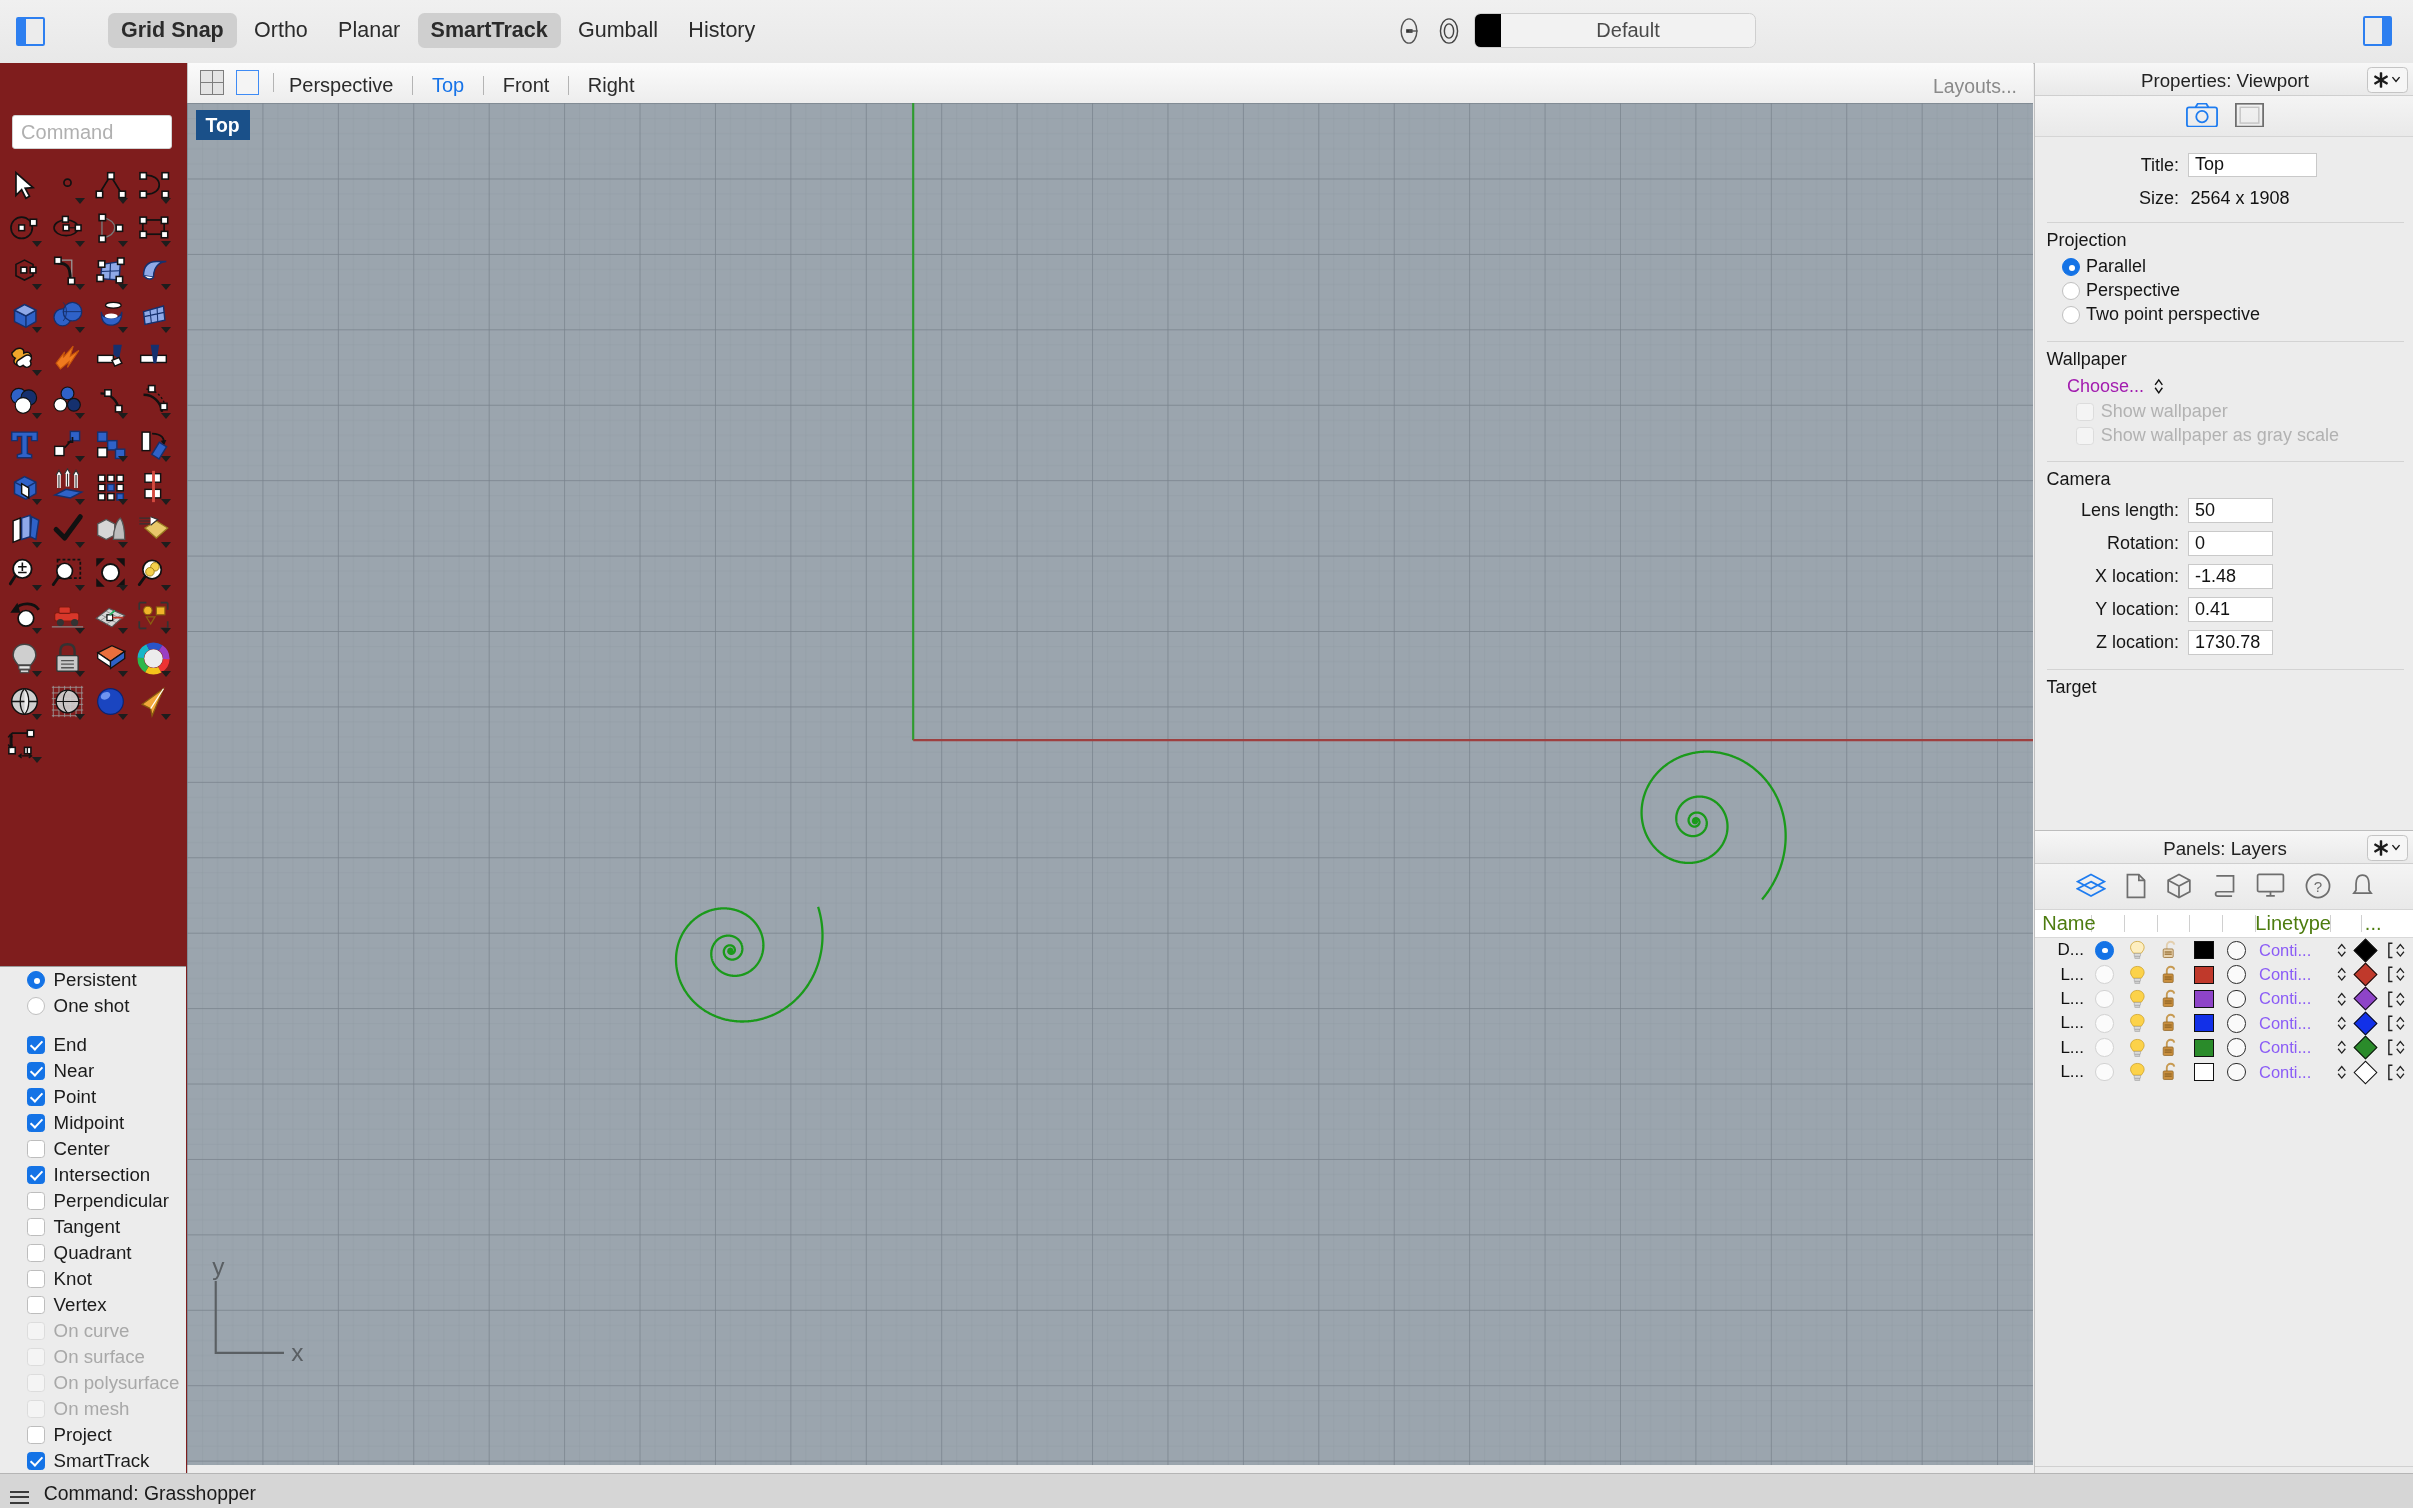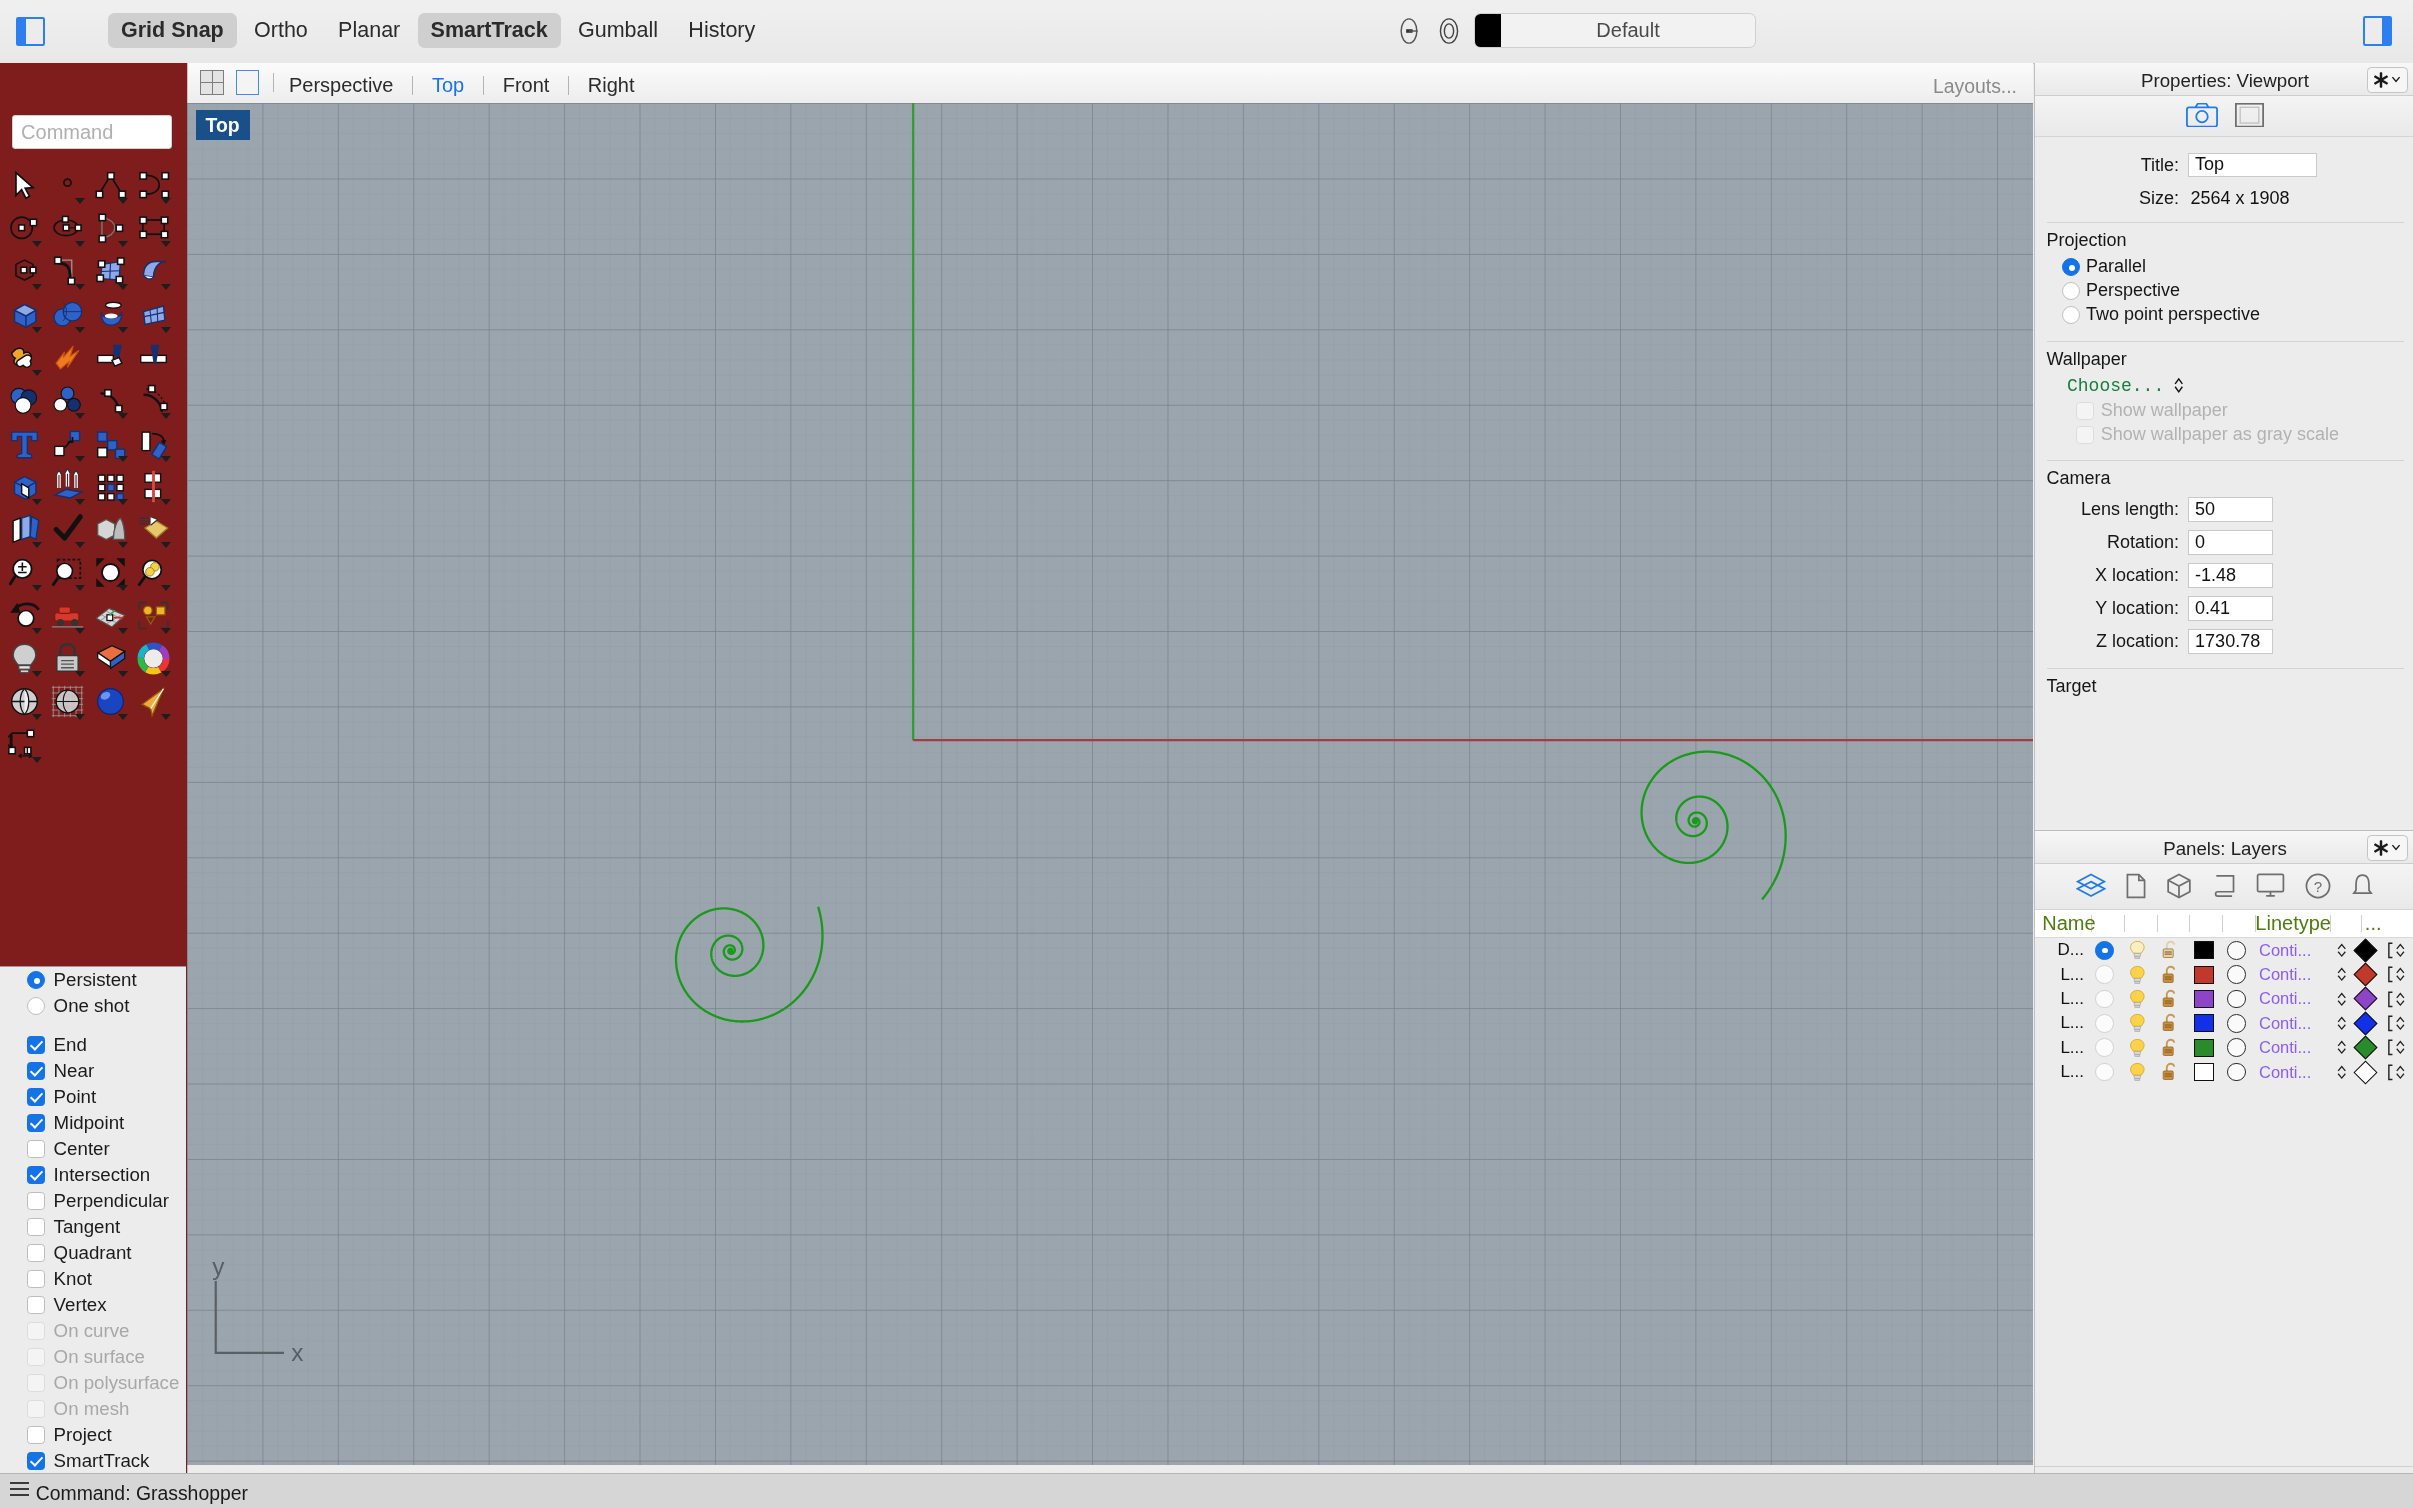--- a/index.html
+++ b/index.html
@@ -99,21 +99,21 @@
   .plab{font-size:18px;color:#161616;text-align:right;}
   .pfield{background:#fff;border:0.7px solid #c9c9c9;height:24.4px;display:flex;align-items:center;
     padding-left:6.5px;font-size:18px;color:#111;box-sizing:border-box;}
   .psection{font-size:18px;color:#161616;}
   .pdiv{height:0.7px;background:#d3d3d3;margin:7.2px 11.5px;}
   .pradio{display:flex;align-items:center;height:24px;}
   .pradio .lbl{font-size:18px;color:#161616;margin-left:6px;}
   .pcheck{display:flex;align-items:center;height:24px;}
   .pcheck .lbl{font-size:18px;color:#b2b2b2;margin-left:7.2px;}
   .chooser{display:inline-flex;align-items:center;gap:8.6px;}
-  .chooser .txt{font-size:18px;color:#15803d;font-family:Liberation Mono, monospace;}
+  .chooser .txt{font-size:18px;color:#a21caf;}
 
   
   .lyhead{display:flex;align-items:center;height:27px;background:#fff;border-bottom:0.7px solid #d8d8d8;}
   .lyhead .hc{font-size:20px;color:#4d7c0f;position:relative;height:27px;line-height:27px;}
   .hsep{width:0.7px;height:17px;background:#d0d0d0;align-self:center;}
   .lyrow{display:flex;align-items:center;height:24.4px;}
   .lycell{display:flex;align-items:center;justify-content:center;height:24.4px;}
   .lyname{font-size:17px;color:#111;text-align:right;padding-right:4.3px;}
   .lysel{width:18.7px;height:18.7px;border-radius:50%;border:0.7px solid #d2d2d2;background:#fbfbfb;box-sizing:border-box;position:relative;}
   .lysel.on{background:#1473e6;border-color:#1473e6;}
@@ -126,21 +126,21 @@
     background:#ececec;border-top:0.7px solid #d0d0d0;display:flex;align-items:center;padding-left:17px;gap:17px;}
   .pmbtn{display:flex;align-items:center;height:24.4px;border:0.7px solid #dcdcdc;border-radius:5px;background:#efefef;}
   .pmbtn div{width:30px;text-align:center;font-size:19.4px;color:#333;line-height:23px;}
   .pmbtn .vsep{width:0.7px;height:16px;background:#d5d5d5;}
   .gearbtn2{display:flex;align-items:center;justify-content:center;gap:2.9px;width:46px;height:26px;
     background:#fdfdfd;border-radius:5.7px;box-shadow:0 0.7px 1.4px rgba(0,0,0,.18);}
 
   
   .statusbar{position:absolute;left:0;top:1473px;width:2413px;height:36px;
     background:#d6d6d6;border-top:0.7px solid #b5b5b5;}
-  .sb-cmd{position:absolute;left:10px;top:8px;display:flex;align-items:flex-start;gap:7px;}
+  .sb-cmd{position:absolute;left:10px;top:8px;display:flex;align-items:flex-end;gap:15px;}
   .hamb{width:18.7px;height:14.4px;position:relative;}
   .hamb i{position:absolute;left:0;right:0;height:2.2px;background:#3a3a3a;}
   .hamb i:nth-child(1){top:0}.hamb i:nth-child(2){top:5.7px}.hamb i:nth-child(3){top:11.5px}
   .sb-cmdtxt{font-size:19.4px;color:#1b1b1b;}
   .sb-right{position:absolute;left:1681px;top:6.5px;display:flex;align-items:center;gap:0;}
   .sb-unit{font-size:18.7px;color:#222;margin-right:18.7px;}
   .sb-cplane{display:flex;align-items:center;gap:7.2px;border:0.7px solid #8d8d8d;border-radius:5px;
     background:#dcdcdc;padding:2.2px 7.2px;margin-right:21.5px;}
   .sb-cplane span{font-size:18.7px;color:#1b1b1b;}
   .sb-coord{font-size:18.7px;color:#222;width:115px;}

